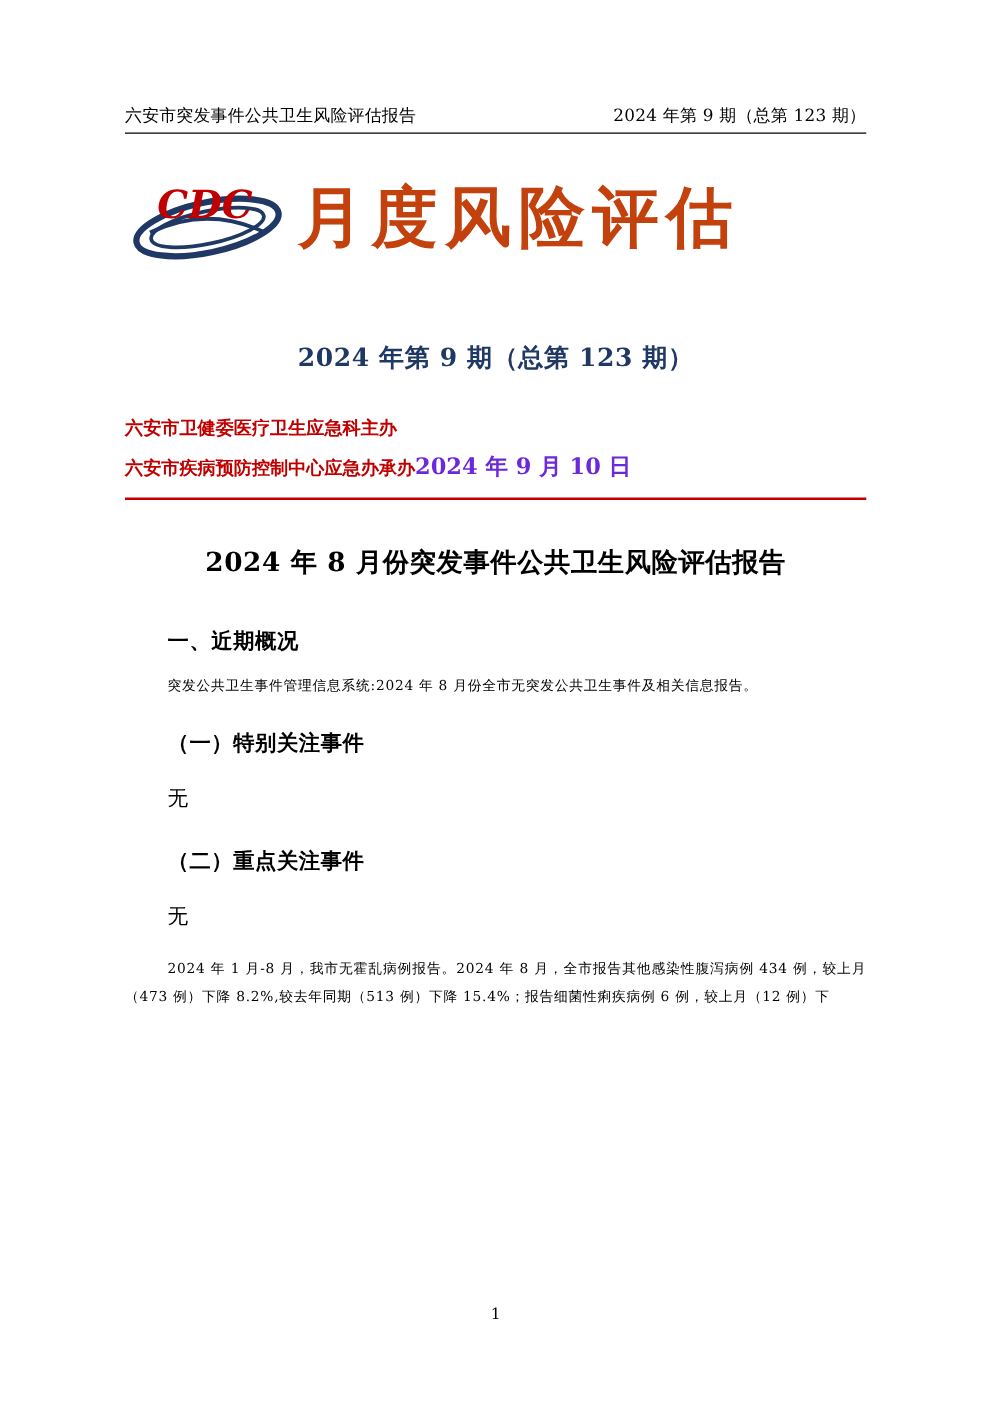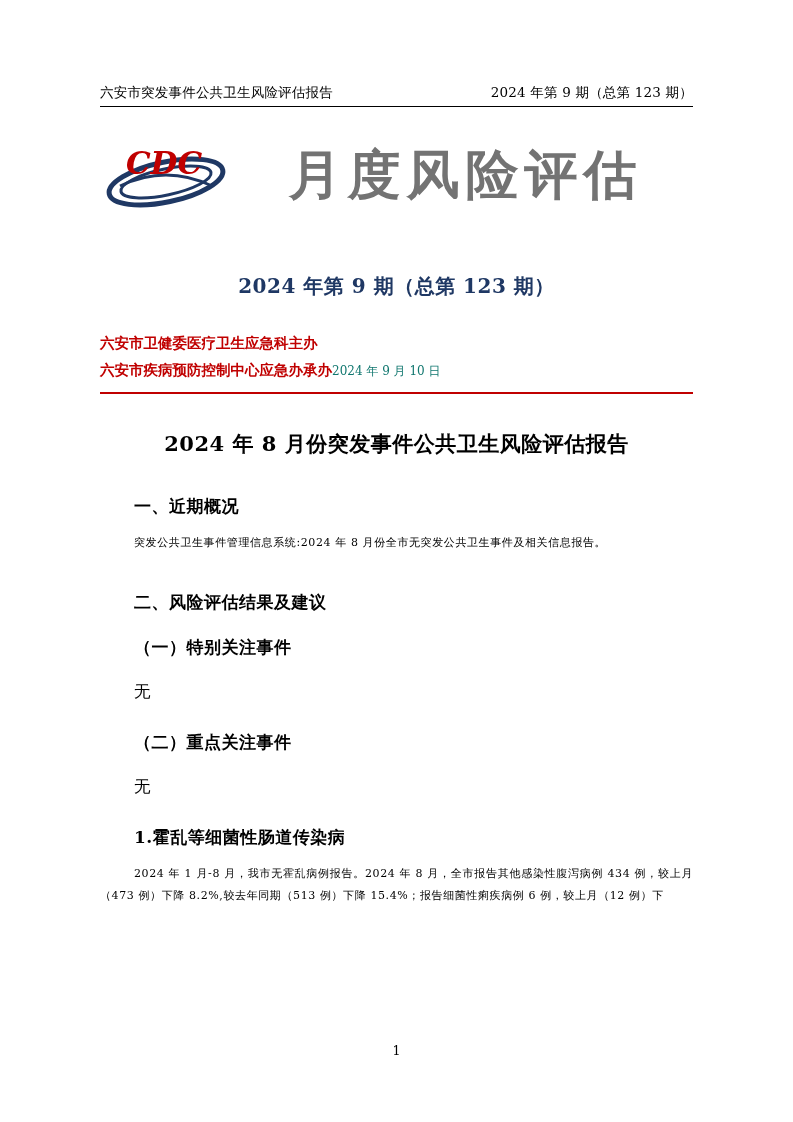--- a/index.html
+++ b/index.html
@@ -51,22 +51,22 @@
   .logo {
     width: 132px;
     height: 80px;
     position: relative;
     flex: 0 0 auto;
   }
   .logo svg { display: block; }
 
   .masthead-title {
     flex: 1 1 auto;
-    text-align: center;
-    color: #737373;
+    text-align: left;
+    color: #c2410c;
     font-family: "DejaVu Serif", "Liberation Serif", serif;
     font-weight: bold;
     font-size: 53px;
     letter-spacing: 6px;
     line-height: 1;
     padding-left: 6px;
   }
 
   
   .issue-line {
@@ -85,23 +85,23 @@
     font-weight: bold;
     font-size: 14.5px;
     line-height: 1.85;
   }
   .sponsor-row {
     display: flex;
     justify-content: flex-start;
     align-items: baseline;
   }
   .sponsor-date {
-    color: #0f766e;
-    font-weight: normal;
-    font-size: 12px;
+    color: #6d28d9;
+    font-weight: bold;
+    font-size: 18px;
     white-space: nowrap;
   }
   .red-rule {
     border: none;
     border-top: 2.5px solid #c00000;
     margin: 8px 0 0 0;
   }
 
   
   .doc-title {
@@ -185,27 +185,25 @@
       <span class="sponsor-date">2024 年 9 月 10 日</span>
     </div>
   </div>
   <hr class="red-rule">
 
   <div class="doc-title">2024 年 8 月份突发事件公共卫生风险评估报告</div>
 
   <div class="sec-head">一、近期概况</div>
   <div class="para">突发公共卫生事件管理信息系统:2024 年 8 月份全市无突发公共卫生事件及相关信息报告。</div>
 
-  <div class="sec-head">二、风险评估结果及建议</div>
 
   <div class="sub-head">（一）特别关注事件</div>
   <div class="para-short">无</div>
 
   <div class="sub-head">（二）重点关注事件</div>
   <div class="para-short">无</div>
 
 
-  <div class="sub-head">1.霍乱等细菌性肠道传染病</div>
   <div class="para">2024 年 1 月-8 月，我市无霍乱病例报告。2024 年 8 月，全市报告其他感染性腹泻病例 434 例，较上月（473 例）下降 8.2%,较去年同期（513 例）下降 15.4%；报告细菌性痢疾病例 6 例，较上月（12 例）下</div>
 
   <div class="page-number">1</div>
 
 </div>
 
 </body></html>

